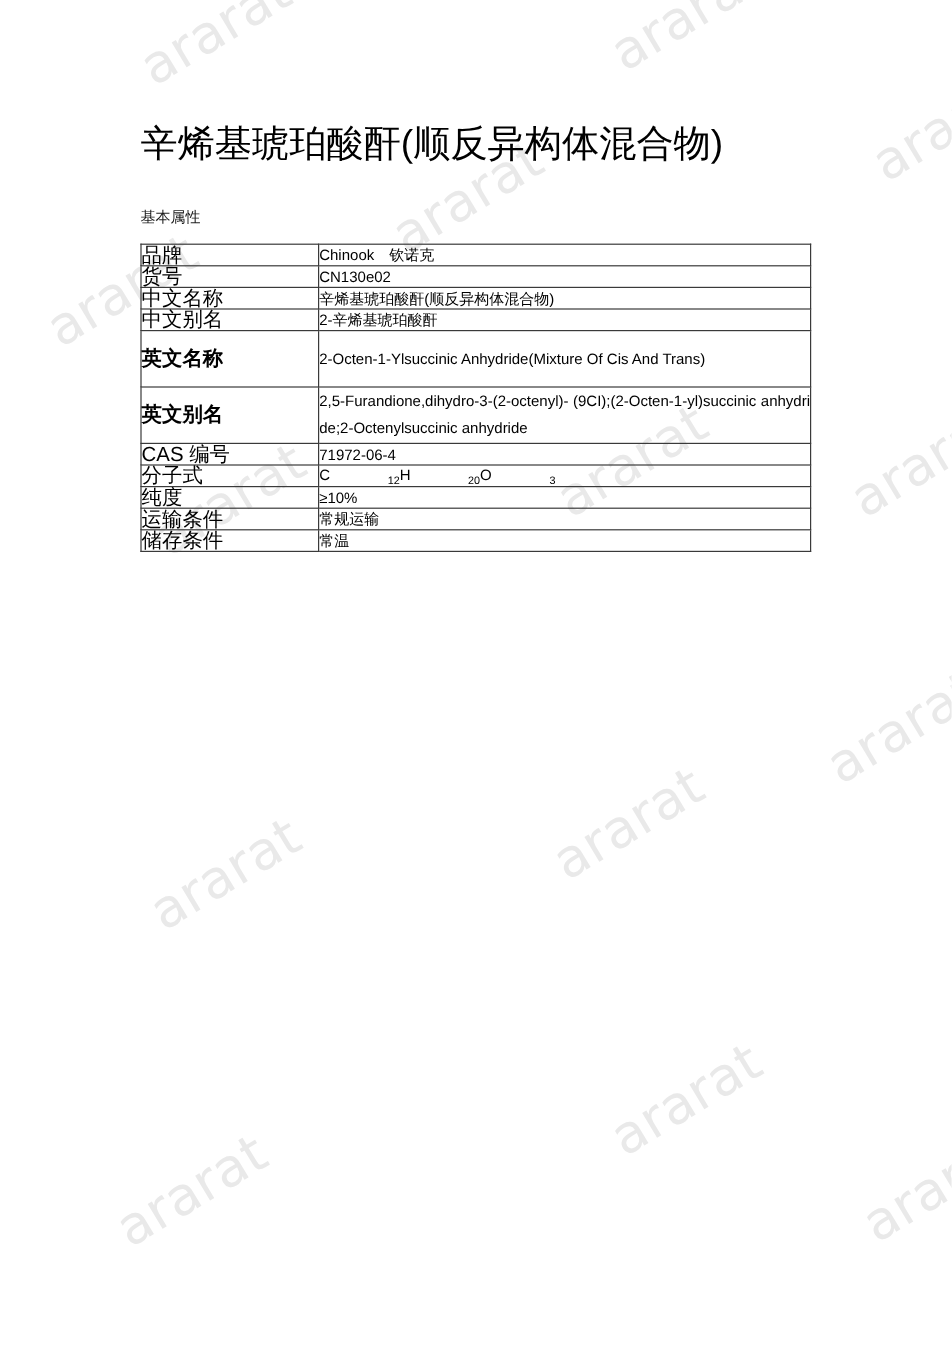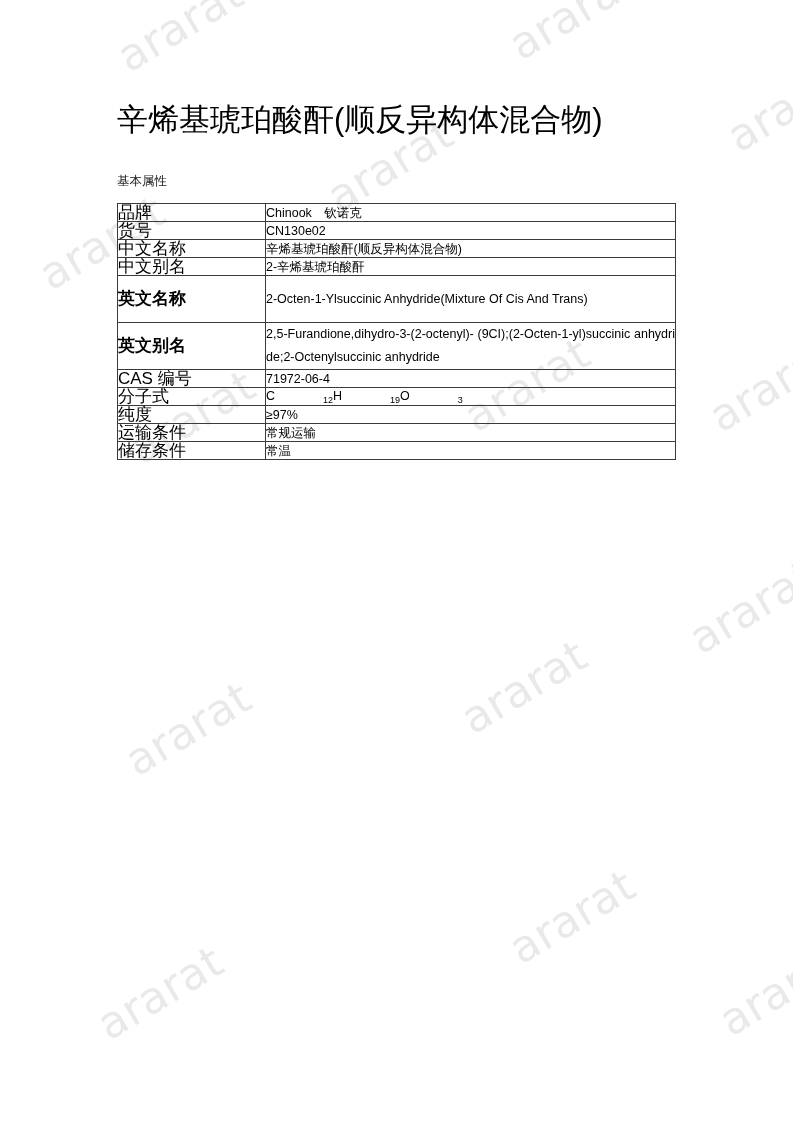--- a/index.html
+++ b/index.html
@@ -170,25 +170,25 @@
         <tr>
           <td class="label-cell tall">英文别名</td>
           <td class="value-cell two-line">2,5-Furandione,dihydro-3-(2-octenyl)- (9CI);(2-Octen-1-yl)succinic anhydride;2-Octenylsuccinic anhydride</td>
         </tr>
         <tr>
           <td class="label-cell">CAS 编号</td>
           <td class="value-cell">71972-06-4</td>
         </tr>
         <tr>
           <td class="label-cell">分子式</td>
-          <td class="value-cell"><span class="val-text"><span>C</span><sub>12</sub><span>H</span><sub>19</sub><span>O</span><sub>3</sub></span></td>
+          <td class="value-cell"><span class="val-text"><span>C</span><sub>12</sub><span>H</span><sub>20</sub><span>O</span><sub>3</sub></span></td>
         </tr>
         <tr>
           <td class="label-cell">纯度</td>
-          <td class="value-cell">≥97%</td>
+          <td class="value-cell">≥10%</td>
         </tr>
         <tr>
           <td class="label-cell">运输条件</td>
           <td class="value-cell">常规运输</td>
         </tr>
         <tr>
           <td class="label-cell">储存条件</td>
           <td class="value-cell">常温</td>
         </tr>
       </tbody>

